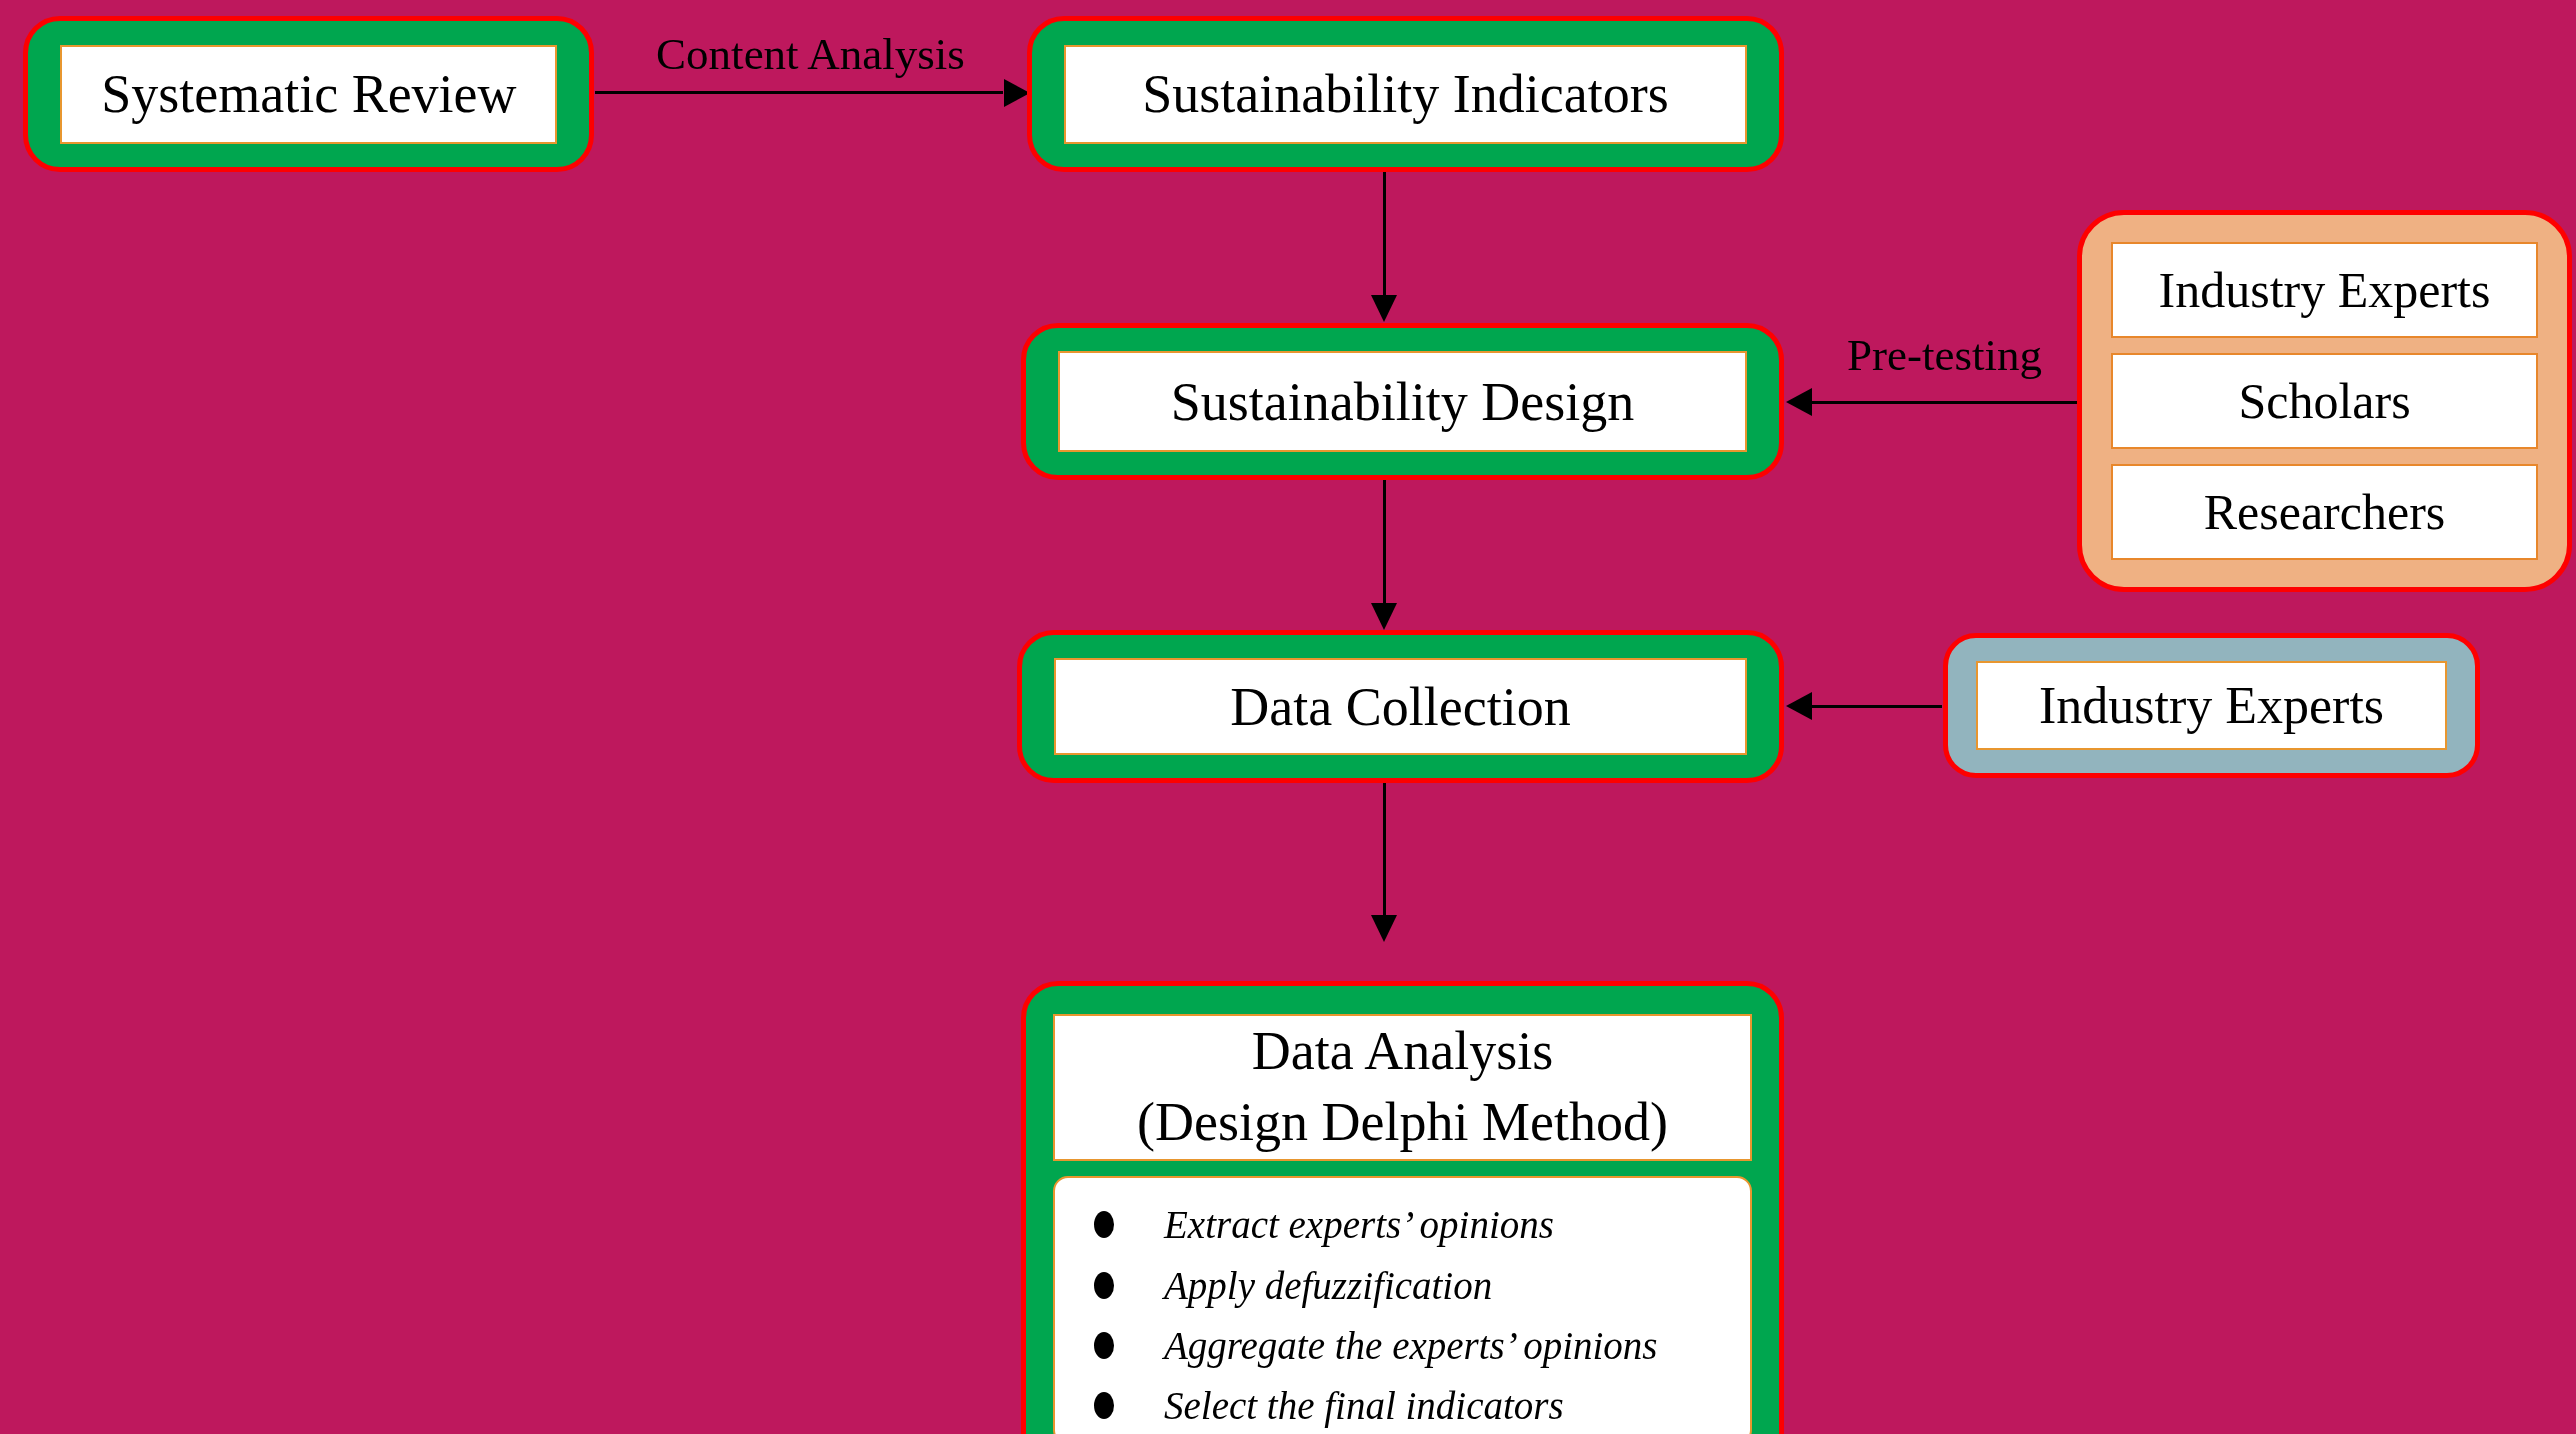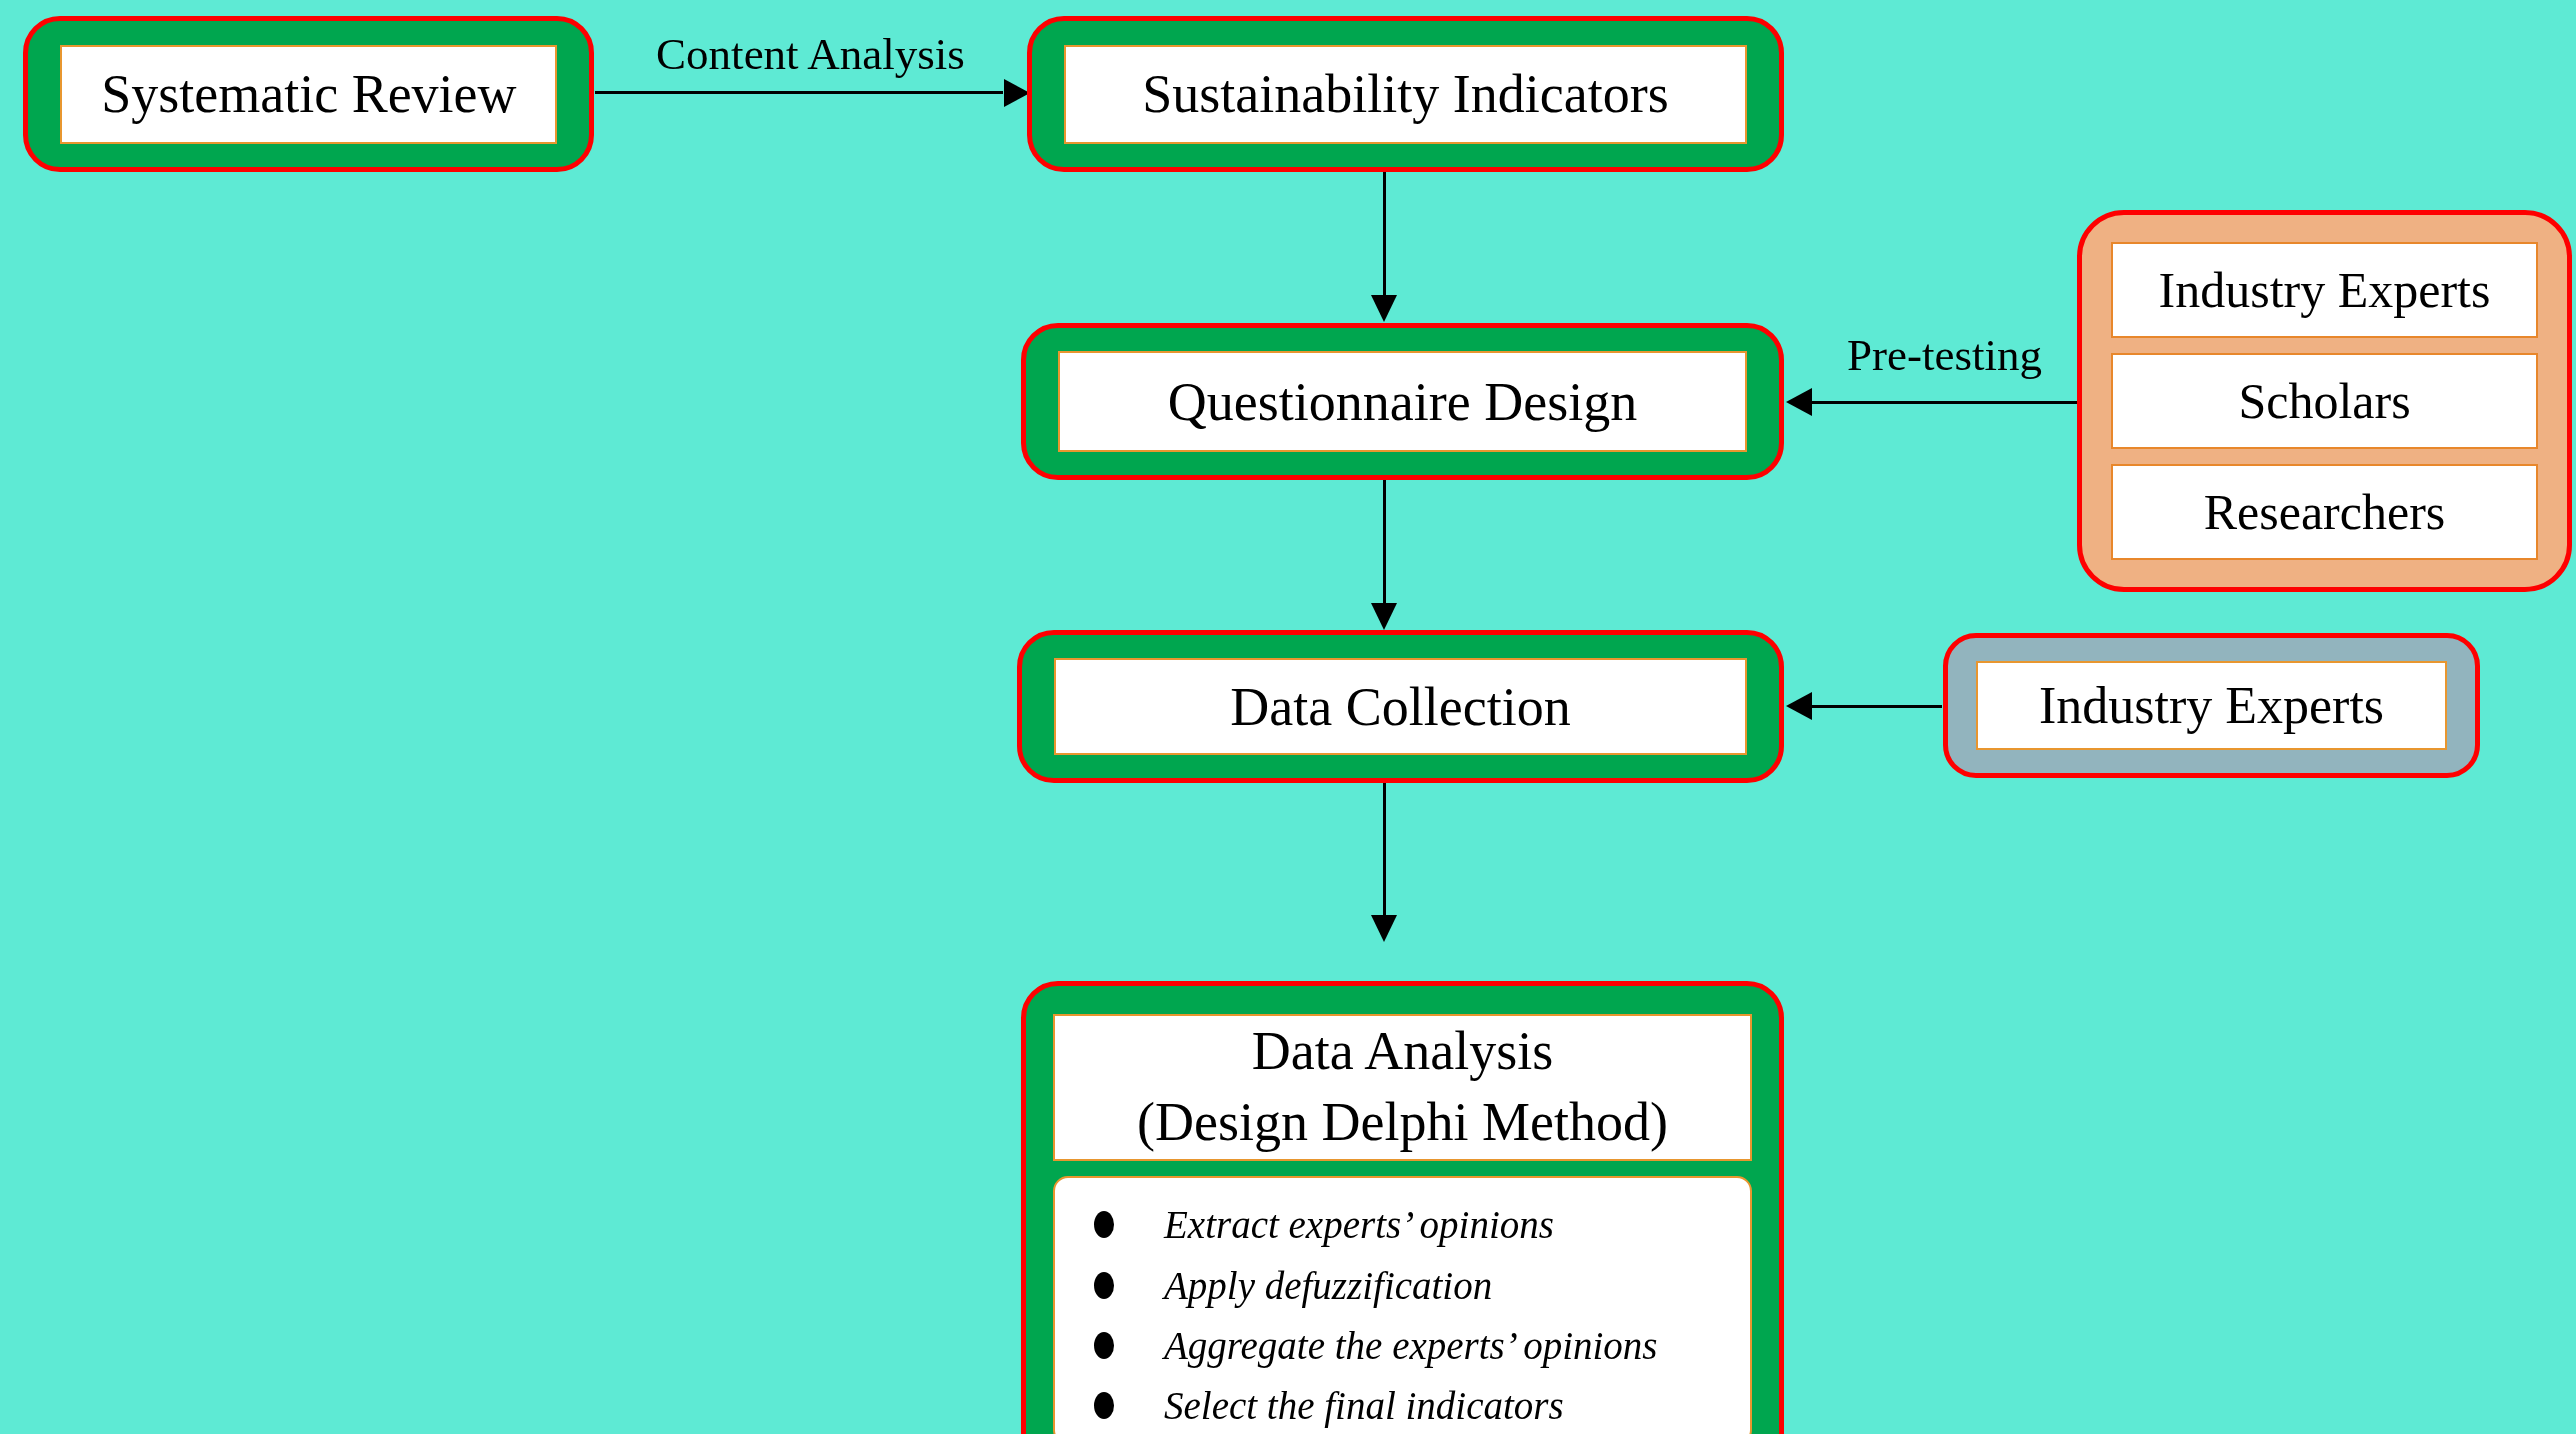--- a/index.html
+++ b/index.html
@@ -4,21 +4,21 @@
 <style>
   html, body {
     margin: 0;
     padding: 0;
     background: #ffffff;
   }
   .canvas {
     position: relative;
     width: 2576px;
     height: 1434px;
-    background: #5eead4;
+    background: #be185d;
     font-family: "Liberation Serif", "DejaVu Serif", serif;
     color: #000000;
     overflow: hidden;
   }
 
   
   .node {
     position: absolute;
     box-sizing: border-box;
     display: flex;
@@ -163,21 +163,21 @@
   <div class="head-right" style="left:1004px; top:79px;"></div>
 
   <div class="node green" style="left:1027px; top:16.4px; width:757px; height:156px;">
     <div class="inner">Sustainability Indicators</div>
   </div>
 
   <div class="v-line" style="left:1383px; top:172px; height:123px;"></div>
   <div class="head-down" style="left:1371px; top:295px;"></div>
 
   <div class="node green" style="left:1021px; top:323px; width:763px; height:157px;">
-    <div class="inner">Questionnaire Design</div>
+    <div class="inner">Sustainability Design</div>
   </div>
 
   <div class="edge-label" style="left:1810px; top:329px; width:269px;">Pre-testing</div>
   <div class="head-left" style="left:1786px; top:388px;"></div>
   <div class="h-line" style="left:1810px; top:401px; width:268px;"></div>
 
   <div class="node orange" style="left:2077px; top:210px; width:495px; height:382px;">
     <div class="sub-box">Industry Experts</div>
     <div class="sub-box">Scholars</div>
     <div class="sub-box">Researchers</div>

